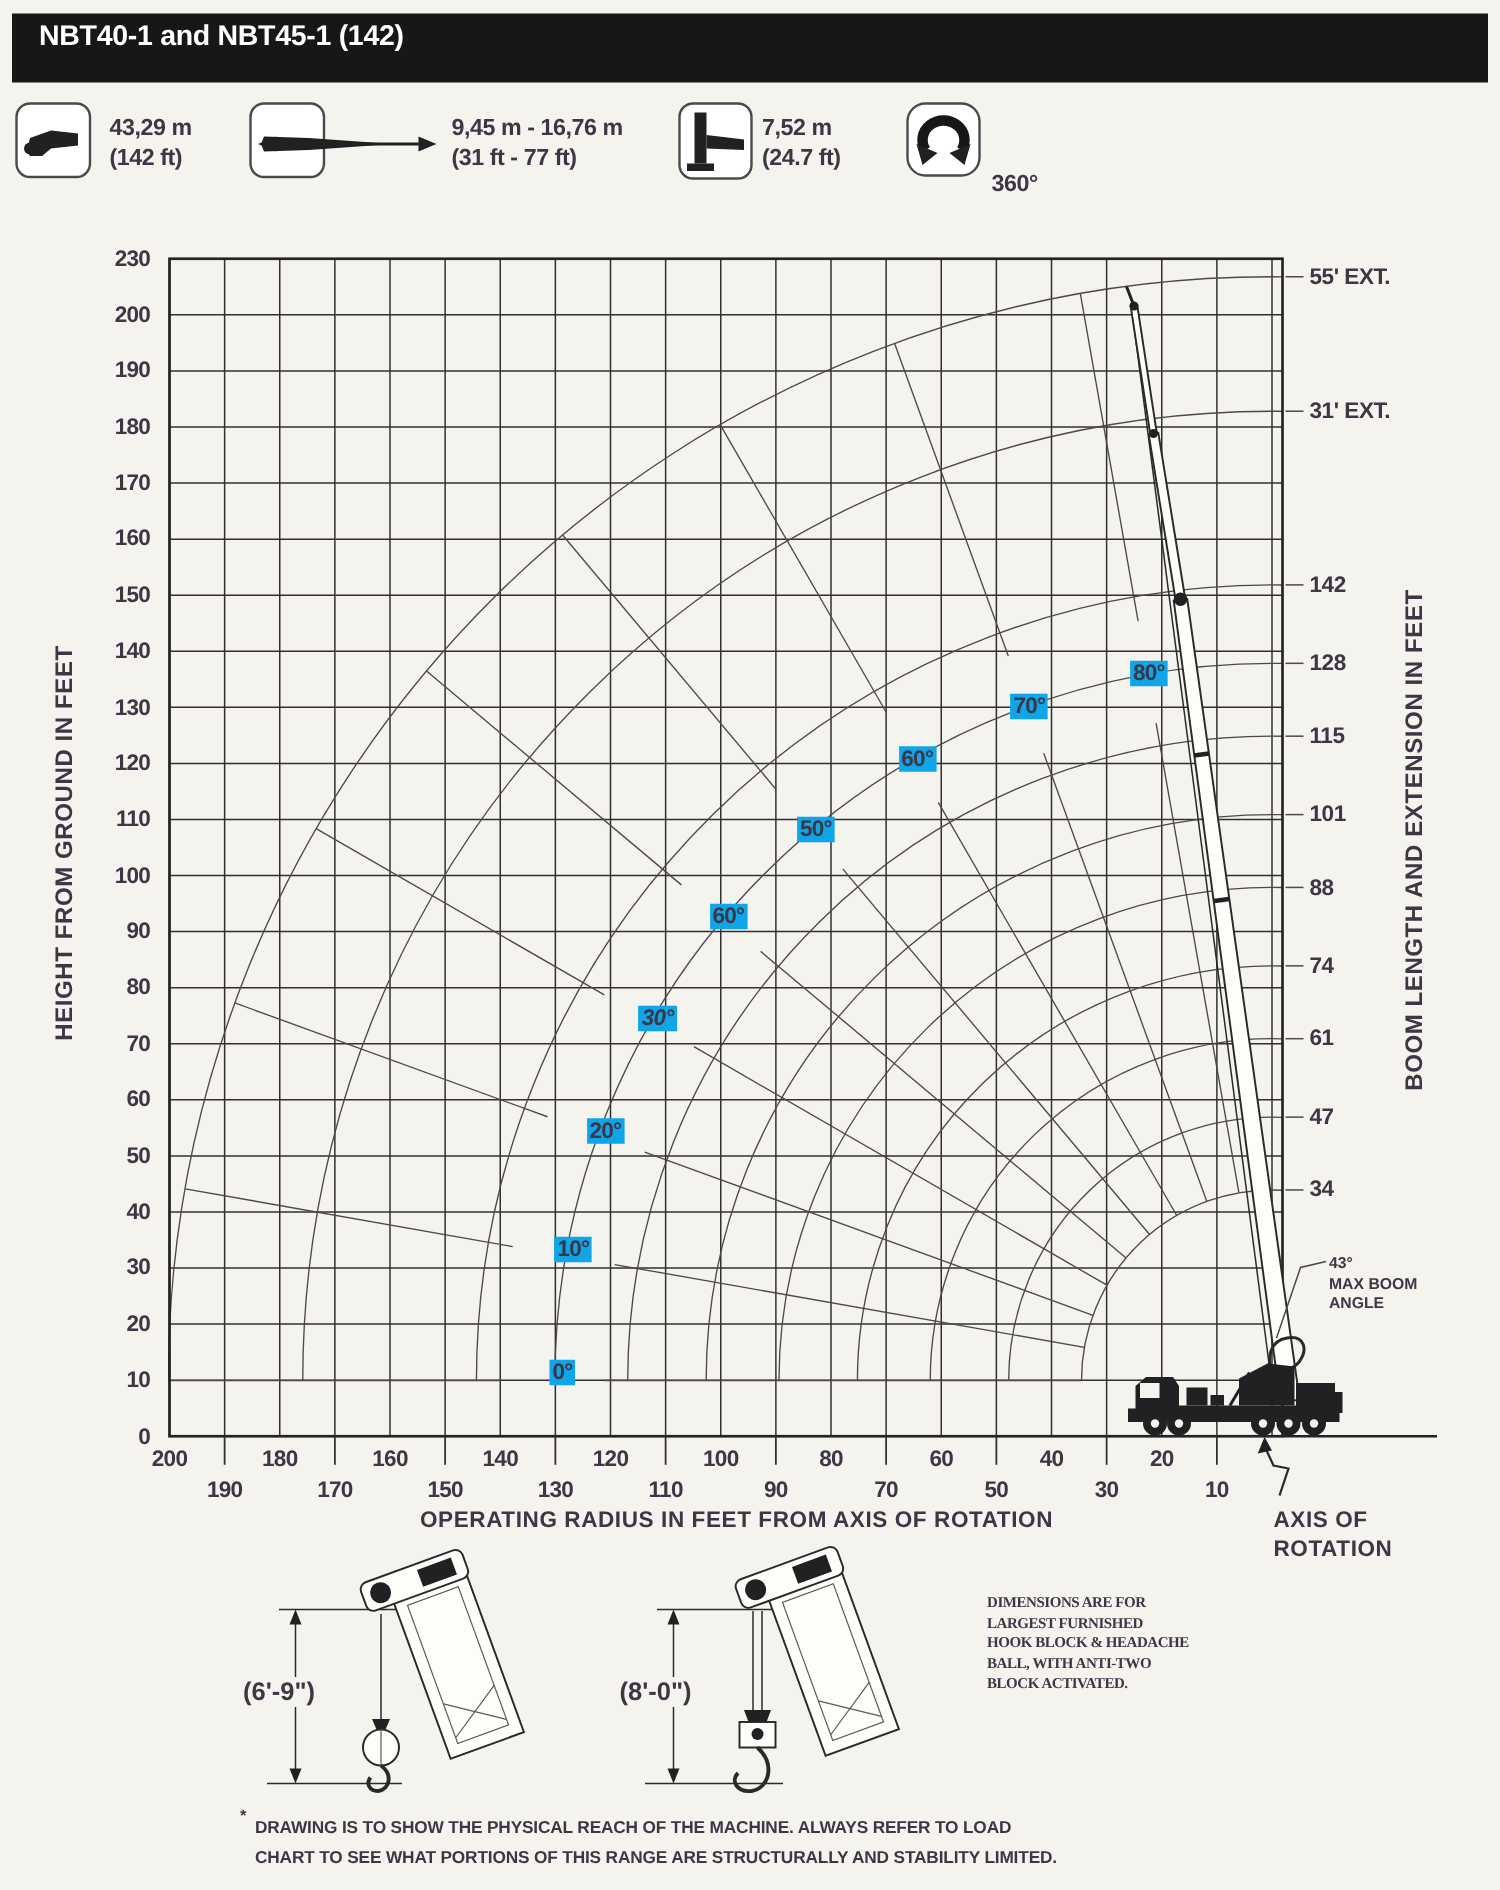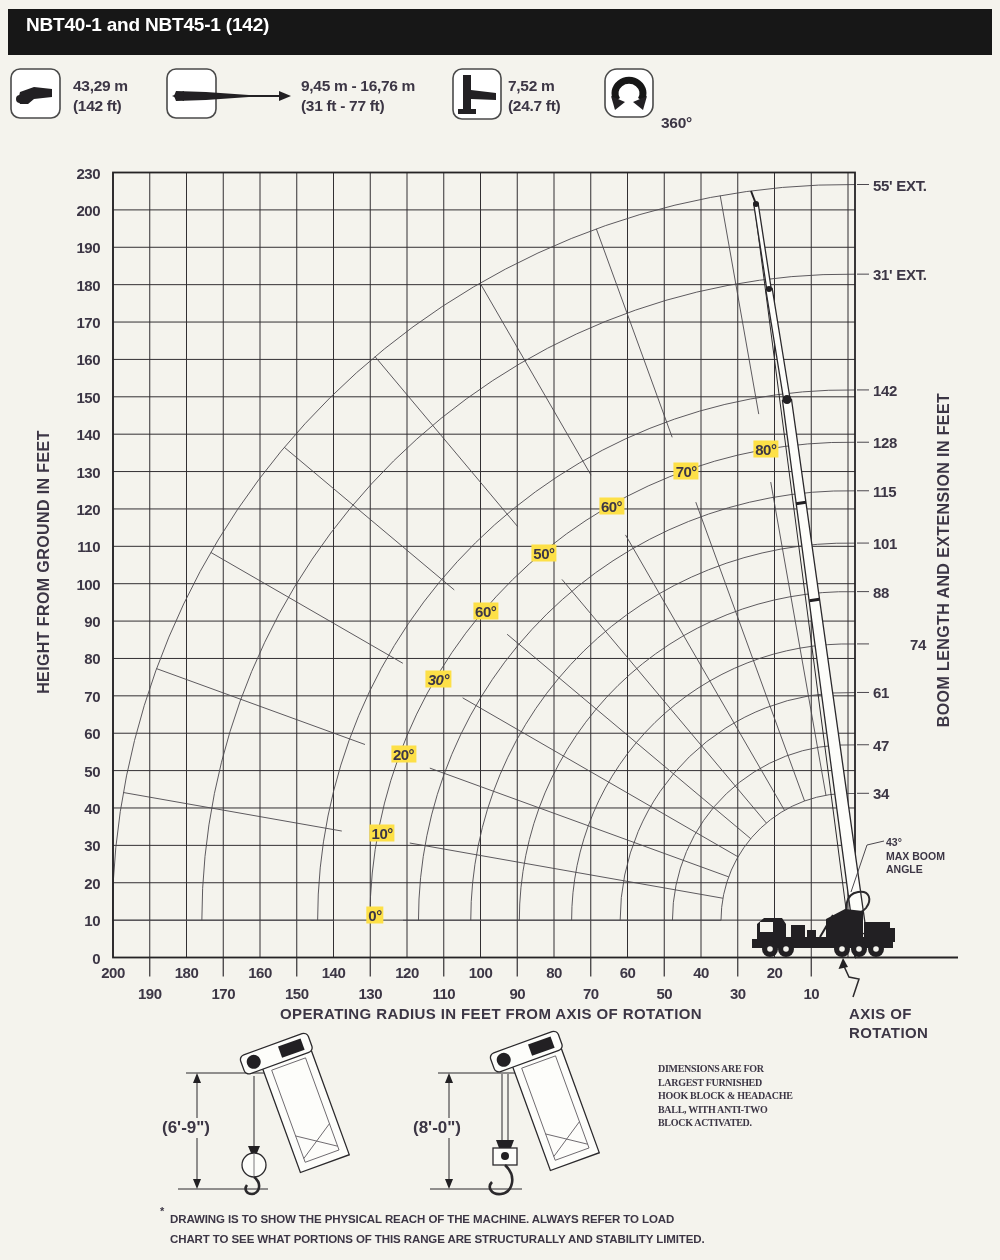--- a/index.html
+++ b/index.html
@@ -13,21 +13,21 @@
   .spec-text{position:absolute;font-size:15.5px;font-weight:700;line-height:20px;letter-spacing:-0.3px;white-space:nowrap;}
   
   .chart-title{position:absolute;left:119px;top:144px;font-size:20px;font-weight:700;letter-spacing:1.5px;}
   .axis-title{position:absolute;font-size:15px;font-weight:700;letter-spacing:0.4px;white-space:nowrap;}
   .v-title{transform:translate(-50%,-50%) rotate(-90deg);}
   .pre{white-space:pre-line;}
   
   .lbl{position:absolute;font-weight:700;white-space:nowrap;color:#3c3645;}
   .y-tick{font-size:15px;letter-spacing:-0.5px;transform:translate(-100%,-50%);}
   .x-tick{font-size:15px;letter-spacing:-0.5px;transform:translate(-50%,0);}
-  .ang{font-size:15px;letter-spacing:-0.5px;transform:translate(-50%,-50%);background:#fde047;padding:0 2px;}
+  .ang{font-size:15px;letter-spacing:-0.5px;transform:translate(-50%,-50%);background:#0ea5e9;padding:0 2px;}
   .rlab{font-size:15px;letter-spacing:-0.3px;transform:translate(0,-50%);}
   
   .grid{stroke:#322f32;stroke-width:1;fill:none;}
   .frame{stroke:#252325;stroke-width:1.8;fill:none;}
   .arc{stroke:#4c484e;stroke-width:0.9;fill:none;}
   .leader{stroke:#4c484e;stroke-width:1;fill:none;}
   .tick{stroke:#322f32;stroke-width:1.2;}
   .boomfill{fill:#fdfdfa;stroke:#2b292c;stroke-width:1.3;}
   .inner{stroke:#5c585e;stroke-width:0.8;fill:none;}
   .thin{stroke:#2b292c;stroke-width:1;fill:none;}
@@ -301,21 +301,21 @@
       <div class="lbl ang" style="left: 403.525px; top: 753.524px;">20°</div>
       <div class="lbl ang" style="left: 438.37px; top: 678.8px; font-style: italic;">30°</div>
       <div class="lbl ang" style="left: 485.661px; top: 611.261px;">60°</div>
       <div class="lbl ang" style="left: 543.961px; top: 552.961px;">50°</div>
       <div class="lbl ang" style="left: 611.5px; top: 505.67px;">60°</div>
       <div class="lbl ang" style="left: 686.224px; top: 470.825px;">70°</div>
       <div class="lbl ang" style="left: 765.864px; top: 449.486px;">80°</div>
       <div class="lbl rlab" style="left: 873px; top: 793.31px;">34</div>
       <div class="lbl rlab" style="left: 873px; top: 744.755px;">47</div>
       <div class="lbl rlab" style="left: 873px; top: 692.465px;">61</div>
-      <div class="lbl rlab" style="left: 873px; top: 643.91px; margin-left: 37px;">74</div>
+      <div class="lbl rlab" style="left: 873px; top: 643.91px;">74</div>
       <div class="lbl rlab" style="left: 873px; top: 591.62px;">88</div>
       <div class="lbl rlab" style="left: 873px; top: 543.065px;">101</div>
       <div class="lbl rlab" style="left: 873px; top: 490.775px;">115</div>
       <div class="lbl rlab" style="left: 873px; top: 442.22px;">128</div>
       <div class="lbl rlab" style="left: 873px; top: 389.93px;">142</div>
       <div class="lbl rlab" style="left: 873px; top: 274.145px;">31' EXT.</div>
       <div class="lbl rlab" style="left: 873px; top: 184.505px;">55' EXT.</div>
       <div class="lbl x-tick" style="left: 113px; top: 964px;">200</div>
       <div class="lbl x-tick" style="left: 149.75px; top: 985px;">190</div>
       <div class="lbl x-tick" style="left: 186.5px; top: 964px;">180</div>

